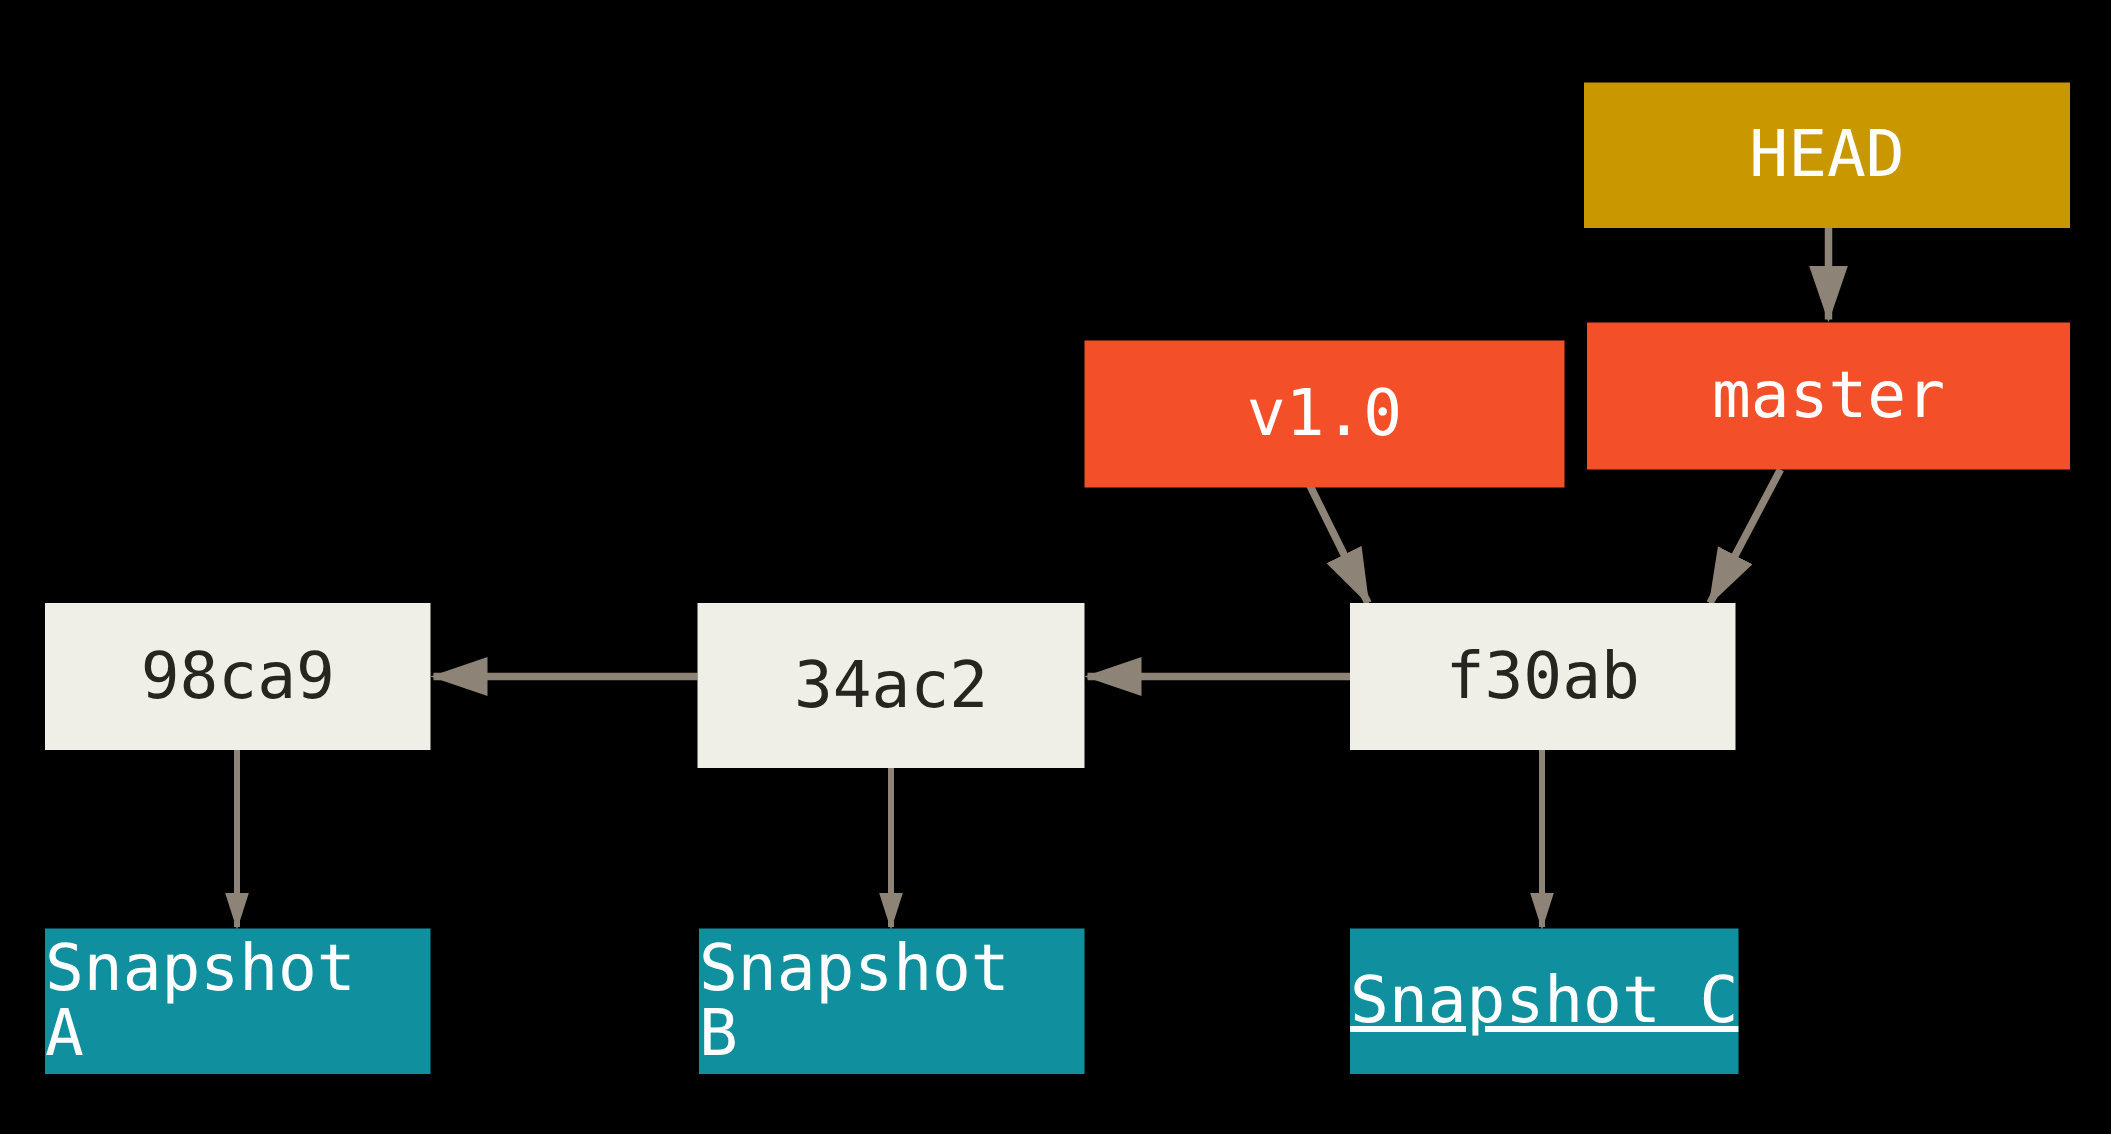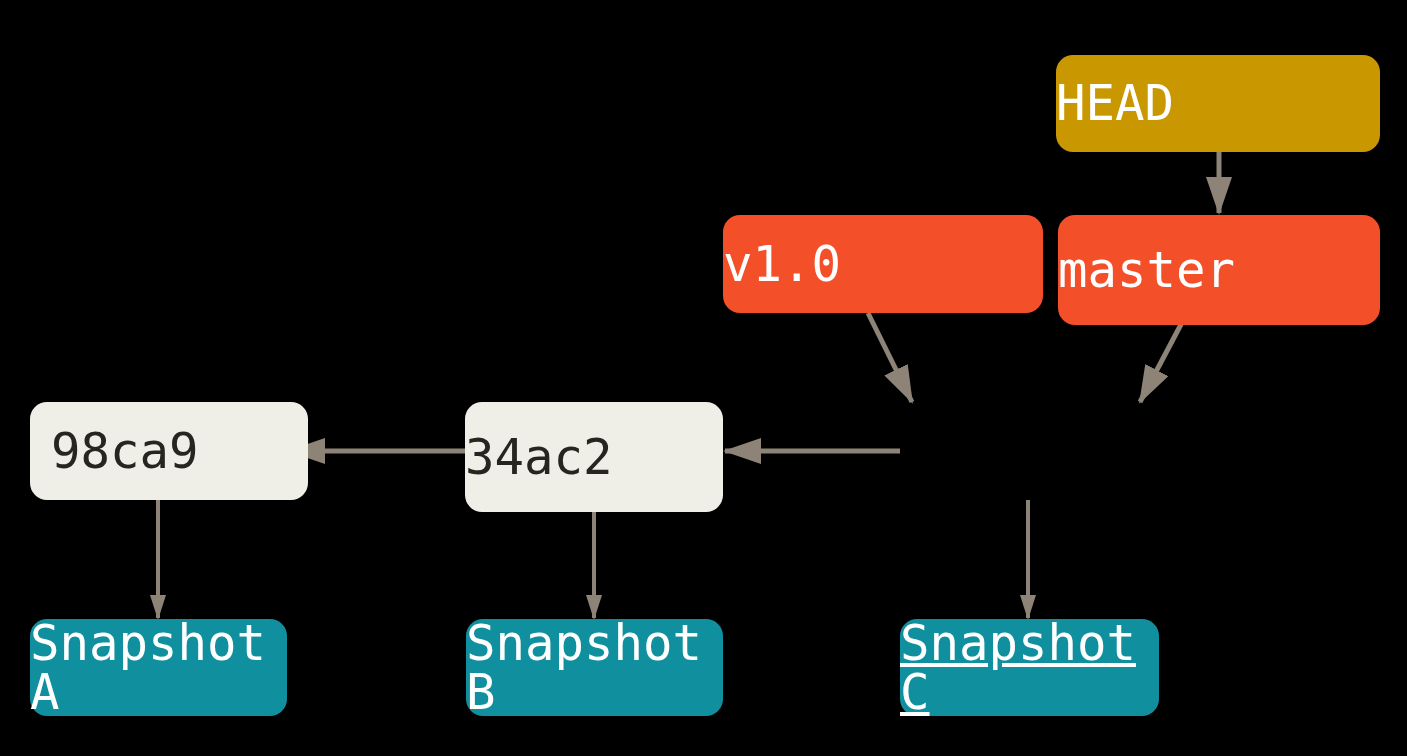--- a/index.html
+++ b/index.html
@@ -19,35 +19,34 @@
     background:var(--background);
     overflow:hidden;
     font-family:"DejaVu Sans Mono","Liberation Mono",monospace;
   }
   .edges{position:absolute;left:0;top:0;width:1407px;height:756px;}
   .edge-line{stroke:var(--arrow);stroke-width:5px;fill:none;}
   .edge-line.thin{stroke-width:4px;}
   .arrowhead{fill:var(--arrow);}
   .node{
     position:absolute;
-    display:flex;align-items:center;
-    font-size:49px;line-height:1;
+    display:flex;align-items:center;justify-content:center;
+    font-size:43px;line-height:1;
     letter-spacing:0;
     user-select:none;
-    border-radius:17px;
   }
   .node.head{background:var(--head-box);color:var(--light-text);}
   .node.ref{background:var(--ref-box);color:var(--light-text);}
   .node.commit{background:var(--commit-box);color:var(--dark-text);}
   .node.snapshot{background:var(--snapshot-box);color:var(--light-text);}
 
   .n-head  {left:1056px;top:55px; width:324px;height:97px;}
-  .n-v1    {left:723px; top:215px;width:320px;height:98px;}
-  .n-master{left:1058px;top:215px;width:322px;height:110px;}
-  .n-98ca9 {left:30px;  top:402px;width:257px;height:98px;padding-left:21px;}
+  .n-v1    {left:723px; top:227px;width:320px;height:98px;}
+  .n-master{left:1058px;top:215px;width:322px;height:98px;}
+  .n-98ca9 {left:30px;  top:402px;width:257px;height:98px;}
   .n-34ac2 {left:465px; top:402px;width:258px;height:110px;}
   .n-f30ab {left:900px; top:402px;width:257px;height:98px;}
   .n-snapa {left:30px;  top:619px;width:257px;height:97px;}
   .n-snapb {left:466px; top:619px;width:257px;height:97px;}
   .n-snapc {left:900px; top:619px;width:259px;height:97px;text-decoration:underline;}
 </style>
 </head>
 <body>
 
 <div class="canvas">
@@ -84,20 +83,23 @@
   </div>
 
   <div class="node commit n-98ca9">
     <span>98ca9</span>
   </div>
 
   <div class="node commit n-34ac2">
     <span>34ac2</span>
   </div>
 
+  <div class="node commit n-f30ab">
+    <span>f30ab</span>
+  </div>
 
   <div class="node snapshot n-snapa">
     <span>Snapshot A</span>
   </div>
 
   <div class="node snapshot n-snapb">
     <span>Snapshot B</span>
   </div>
 
   <div class="node snapshot n-snapc">

